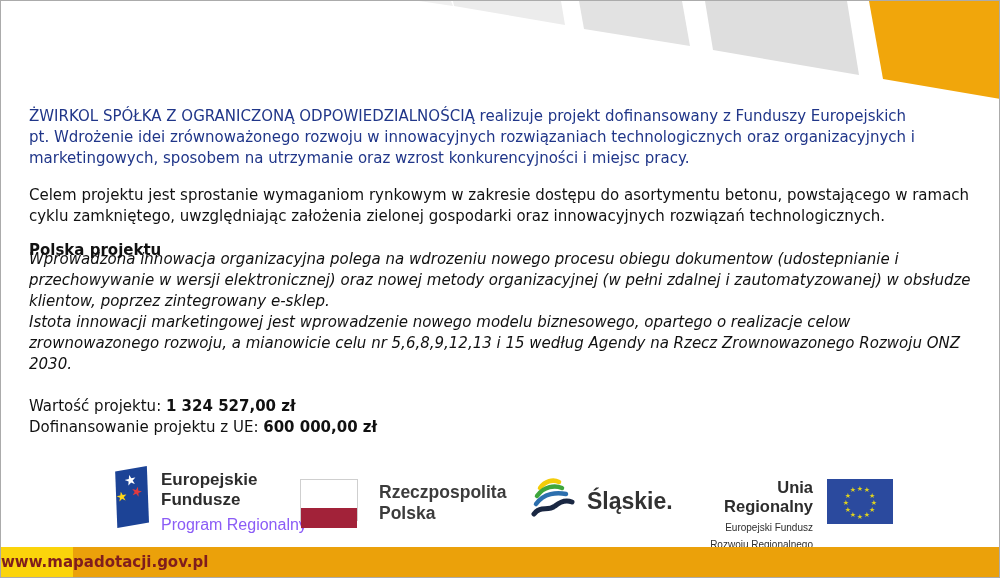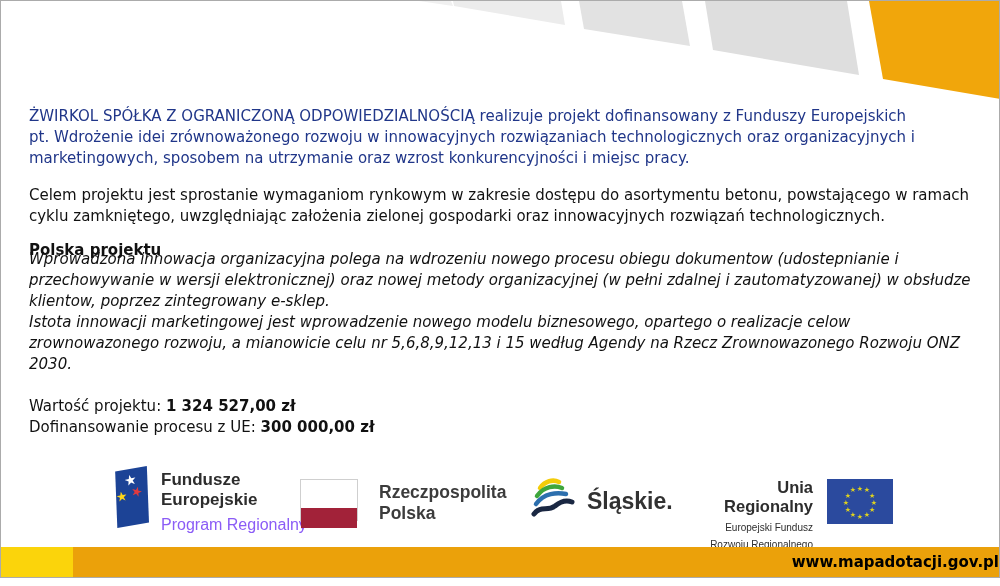--- a/index.html
+++ b/index.html
@@ -38,22 +38,22 @@
   .sl{left:528px;top:474px;align-items:center;}
   .sl-text{margin-left:12px;font-family:"Liberation Sans",sans-serif;font-size:23px;font-weight:bold;color:#323232;margin-top:8px;}
   .eu{left:686px;top:477px;}
   .eu-text{width:126px;text-align:right;color:#2d2d2d;font-family:"Liberation Sans",sans-serif;}
   .eu-title{font-size:16.5px;font-weight:bold;line-height:19px;}
   .eu-sub{font-size:10px;line-height:17px;margin-top:3px;}
   .eu-flag{margin-left:14px;margin-top:1px;flex:0 0 auto;}
   
   .footer-bar{position:absolute;left:0;right:0;bottom:0;height:30px;background:#EBA10A;}
   .footer-corner{position:absolute;left:0;top:0;width:72px;height:30px;background:#FBD40B;}
-  .footer-url{position:absolute;left:0;right:0;top:0;height:30px;line-height:30px;text-align:right;
-    font-size:15px;font-weight:bold;color:#000000;}
+  .footer-url{position:absolute;left:0;right:0;top:0;height:30px;line-height:30px;text-align:left;
+    font-size:15px;font-weight:bold;color:#7f1d1d;}
 </style>
 </head>
 <body>
 
 <div class="page">
 
   <svg class="top-deco" viewBox="0 0 1000 112" xmlns="http://www.w3.org/2000/svg">
     <polygon points="418,0 450,0 452,5" fill="#F0F0F0"></polygon>
     <polygon points="452,0 560,0 564,24 453,5" fill="#ECECEC"></polygon>
     <polygon points="578,0 681,0 689,45 583,28" fill="#E2E2E2"></polygon>
@@ -71,32 +71,32 @@
   <div class="txt fx-title">Polska projektu</div>
   <div class="txt fx-body">Wprowadzona innowacja organizacyjna polega na wdrozeniu nowego procesu obiegu dokumentow (udostepnianie i
 przechowywanie w wersji elektronicznej) oraz nowej metody organizacyjnej (w pełni zdalnej i zautomatyzowanej) w obsłudze
 klientow, poprzez zintegrowany e-sklep.
 Istota innowacji marketingowej jest wprowadzenie nowego modelu biznesowego, opartego o realizacje celow
 zrownowazonego rozwoju, a mianowicie celu nr 5,6,8,9,12,13 i 15 według Agendy na Rzecz Zrownowazonego Rozwoju ONZ
 2030.</div>
 
   <div class="fin">
     <div><span>Wartość projektu: </span><b>1 324 527,00 zł</b></div>
-    <div><span>Dofinansowanie procesu z UE: </span><b>300 000,00 zł</b></div>
+    <div><span>Dofinansowanie projektu z UE: </span><b>600 000,00 zł</b></div>
   </div>
 
   <div class="logo-group fe">
     <div class="fe-flag">
       <span class="fe-star s-white">★</span>
       <span class="fe-star s-yellow">★</span>
       <span class="fe-star s-red">★</span>
     </div>
     <div class="fe-text">
+      <div class="fe-name">Europejskie</div>
       <div class="fe-name">Fundusze</div>
-      <div class="fe-name">Europejskie</div>
       <div class="fe-sub">Program Regionalny</div>
     </div>
   </div>
 
   <div class="logo-group sl">
     <svg class="sl-icon" width="46" height="44" viewBox="0 0 46 44" xmlns="http://www.w3.org/2000/svg">
       <path d="M11 13 C 16 6, 24 4, 30 7" fill="none" stroke="#F3CC0A" stroke-width="4.5" stroke-linecap="round"></path>
       <path d="M8 21 C 15 11, 26 10, 33 13" fill="none" stroke="#3FA63C" stroke-width="4.5" stroke-linecap="round"></path>
       <path d="M7 29 C 15 18, 28 17, 37 19" fill="none" stroke="#2C6FAE" stroke-width="4.5" stroke-linecap="round"></path>
       <path d="M5 39 C 12 30, 18 37, 26 31 C 32 26, 38 25, 43 27" fill="none" stroke="#1A2742" stroke-width="5" stroke-linecap="round"></path>

